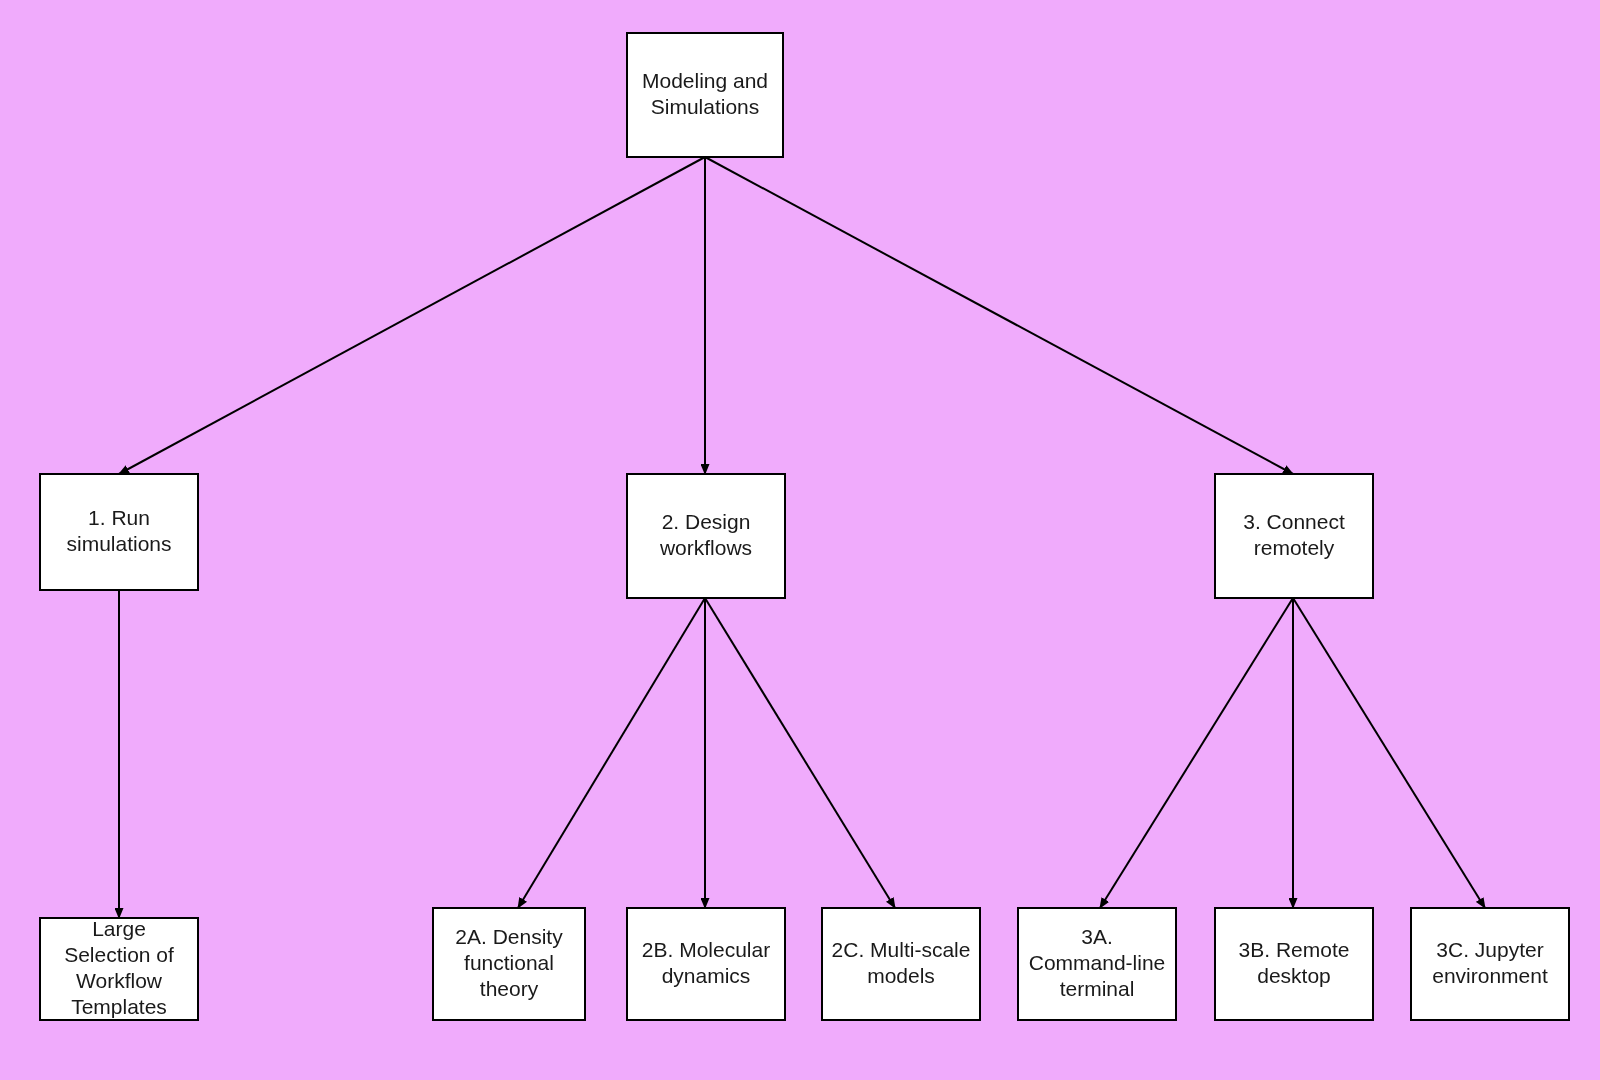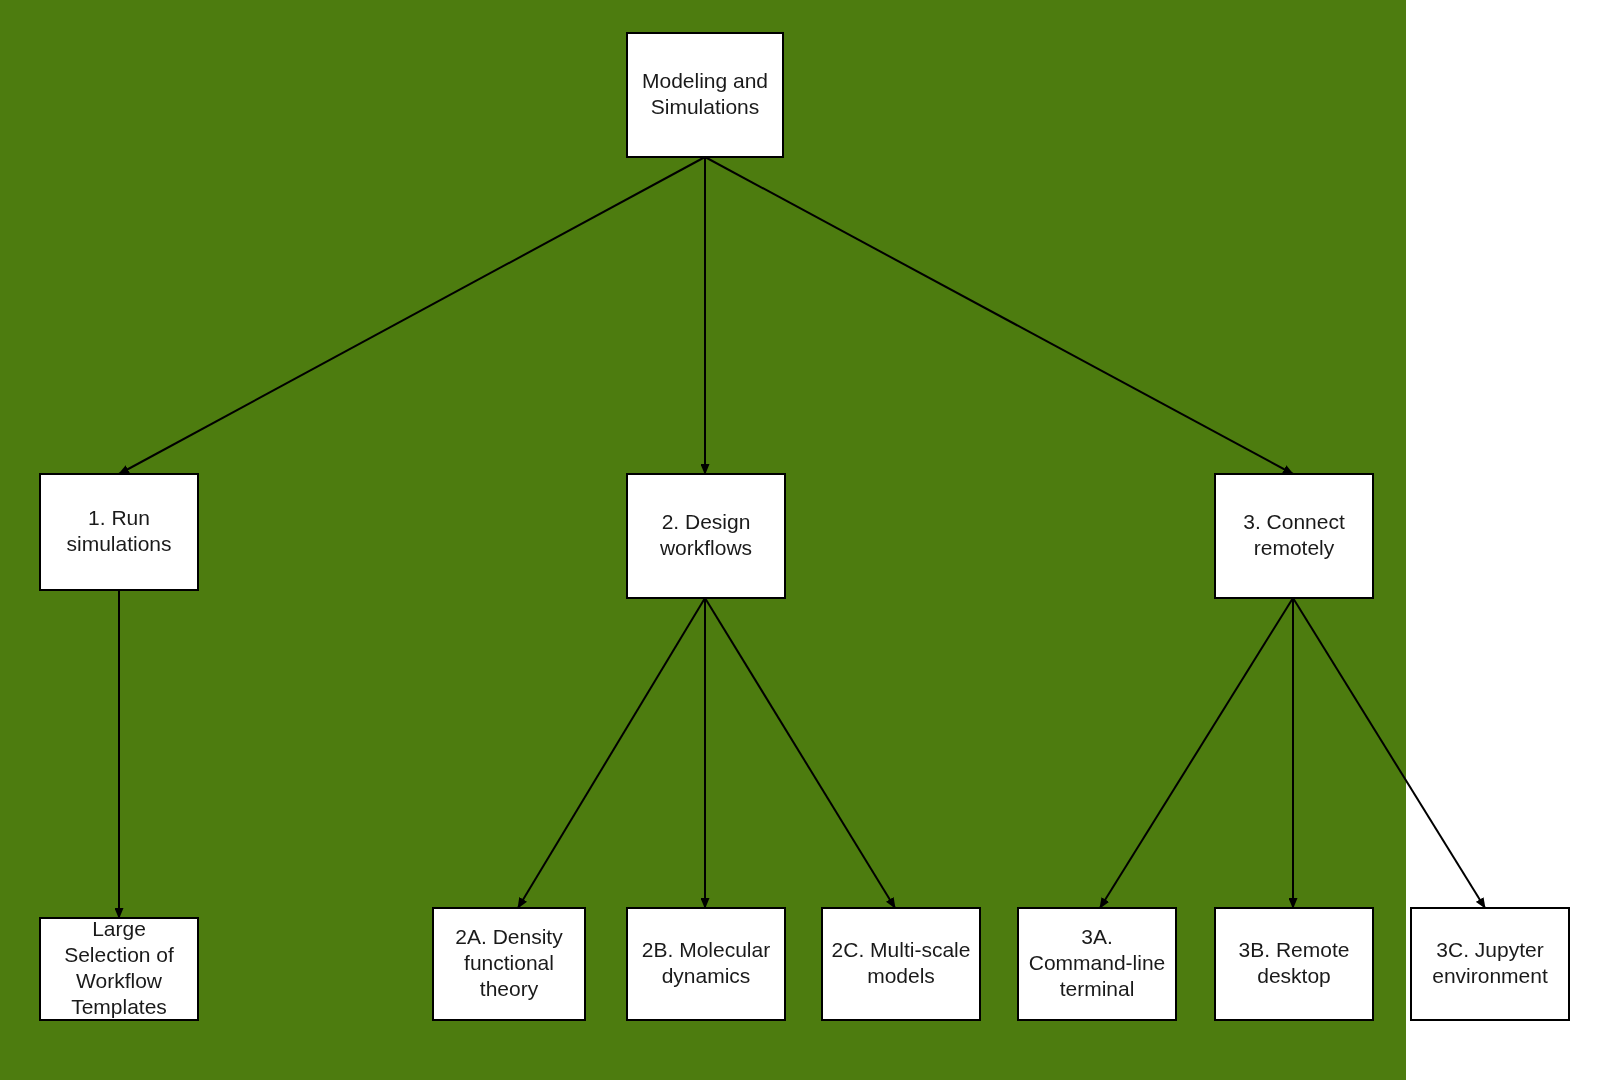--- a/index.html
+++ b/index.html
@@ -9,23 +9,23 @@
     background: #ffffff;
   }
   body {
     width: 1600px;
     height: 1080px;
     font-family: "Liberation Sans", sans-serif;
     overflow: hidden;
   }
   #diagram-root {
     position: relative;
-    width: 1406px;
+    width: 1600px;
     height: 1080px;
-    background: #4d7c0f;
+    background: #f0abfc;
   }
   svg.diagram-canvas {
     position: absolute;
     top: 0;
     left: 0;
     width: 1600px;
     height: 1080px;
     display: block;
   }
   .node-rect {

